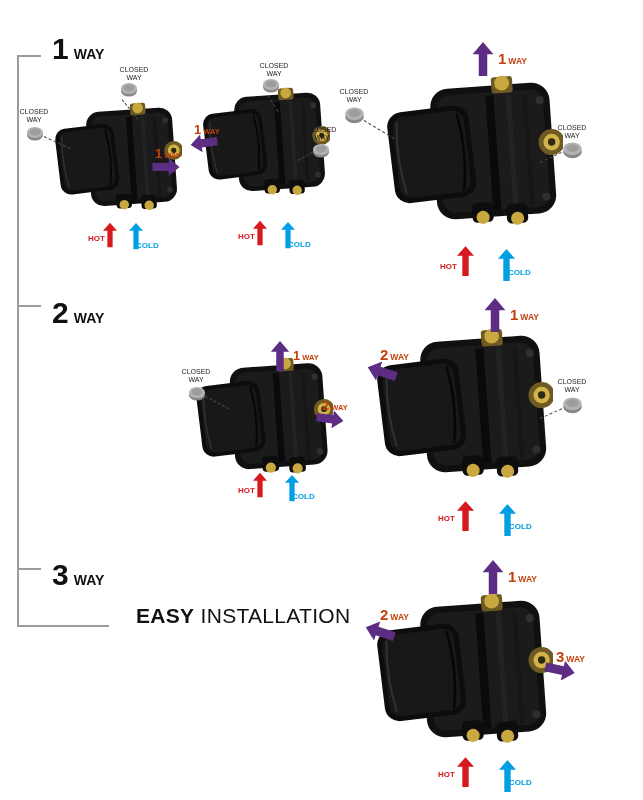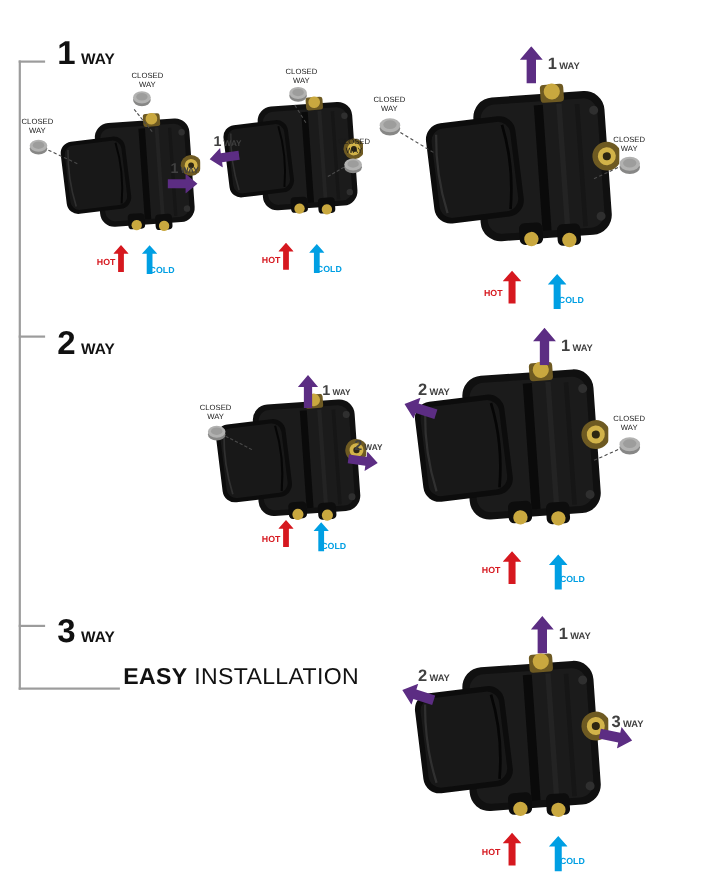--- a/index.html
+++ b/index.html
@@ -15,33 +15,33 @@
   .hdr .num{font-size:30px;font-weight:bold;line-height:1;}
   .hdr .way{font-size:14px;font-weight:bold;margin-left:5px;}
 
   
   .closed-lbl{font-size:7px;line-height:1.2;color:#1a1a1a;text-align:center;width:36px;}
 
   
   .dash{height:0;border-top:1.6px dashed #4a4a4a;transform-origin:left center;}
 
   
-  .way-lbl{white-space:nowrap;color:#404040;}
+  .way-lbl{white-space:nowrap;color:#c2410c;}
   .way-lbl .wn{font-size:13px;font-weight:bold;}
   .way-lbl .ww{font-size:7.5px;font-weight:bold;margin-left:2px;}
   .way-lbl.lg .wn{font-size:15px;}
   .way-lbl.lg .ww{font-size:8.5px;}
 
   
   .hc{font-size:8px;font-weight:bold;white-space:nowrap;}
   .hot-t{color:#d6181f;}
   .cold-t{color:#009fe3;}
 
   
-  .tagline{font-size:21px;color:#111;letter-spacing:0.3px;white-space:nowrap;}
+  .tagline{font-size:21px;color:#111;letter-spacing:0.3px;white-space:nowrap;margin-left:24px;}
   .tagline .b{font-weight:bold;}
   .tagline .r{font-weight:normal;}
 </style>
 </head>
 <body>
 
 <svg width="0" height="0" style="position:absolute">
   <defs>
     <g id="valve-body">
       <g transform="rotate(-4 140 100)">

